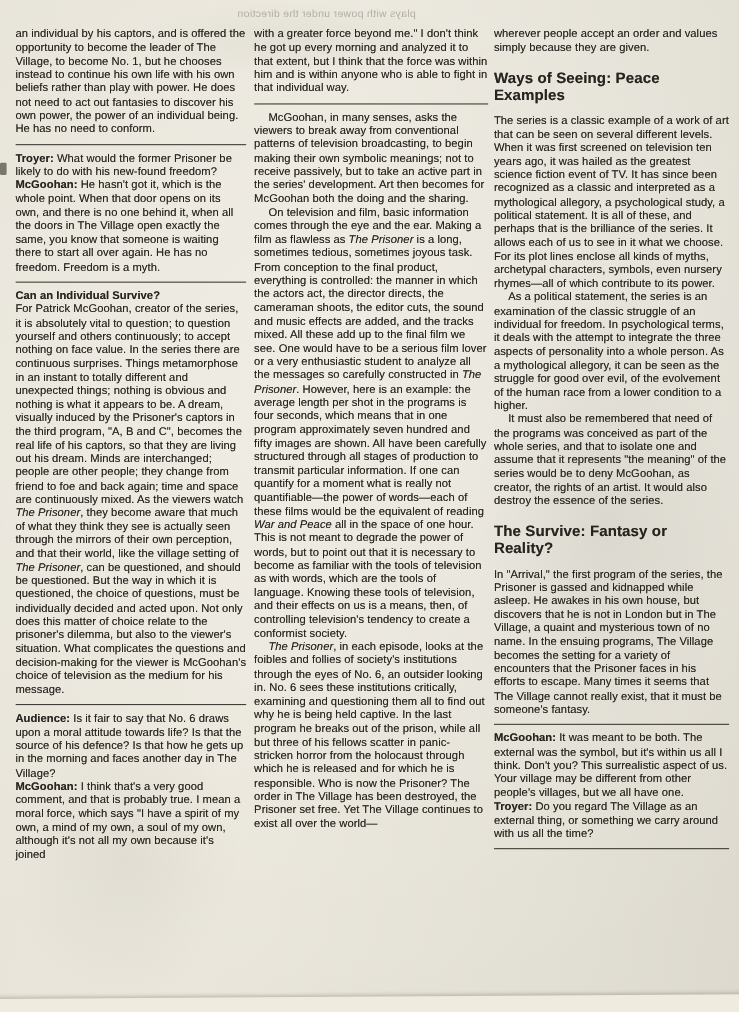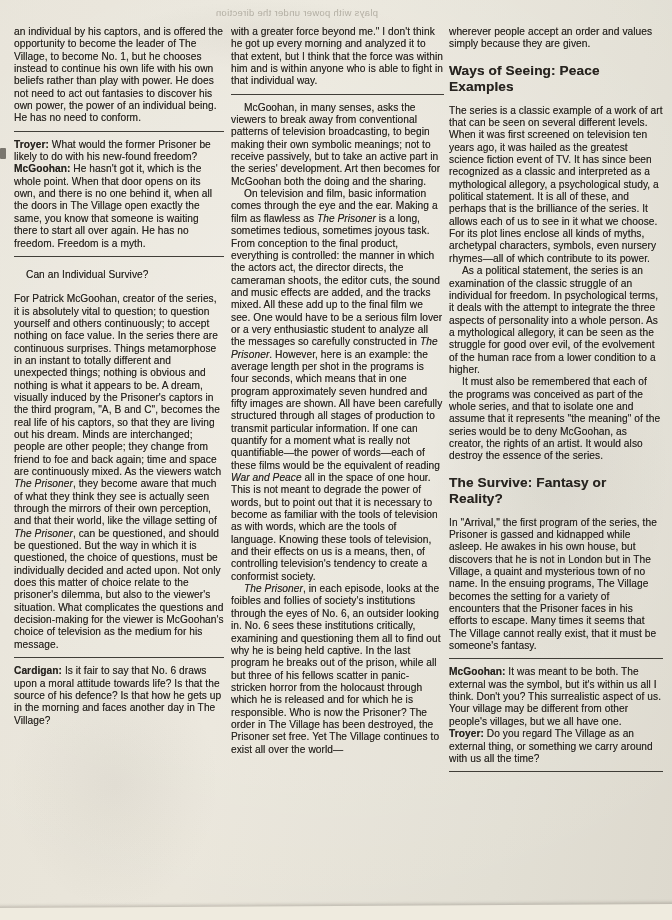--- a/index.html
+++ b/index.html
@@ -55,22 +55,22 @@
   .rule {
     border:none; border-top:1.7px solid #2e2b26;
     margin:6px 0 7px 0; width:100%;
     opacity:0.9;
   }
   .big-heading {
     font-size:13.7px; line-height:16px; font-weight:bold;
     margin:12px 0 10px 0; letter-spacing:0.1px;
   }
   .small-heading {
-    font-size:10.2px; line-height:12.35px; font-weight:normal;
-    margin:12px;
+    font-size:10.2px; line-height:12.35px; font-weight:bold;
+    margin:0;
   }
   b { font-weight:bold; }
   i { font-style:italic; }
 </style>
 </head>
 <body>
 
 <div class="page">
   <span class="bleed-line">plays with power under the direction</span>
   <div class="smudge s1"></div>
@@ -80,35 +80,36 @@
 
   <div class="column col-1">
       <p class="para">an individual by his captors, and is offered the opportunity to become the leader of The Village, to become No. 1, but he chooses instead to continue his own life with his own beliefs rather than play with power. He does not need to act out fantasies to discover his own power, the power of an individual being. He has no need to conform.</p>
       <hr class="rule">
       <p class="para"><b>Troyer:</b> What would the former Prisoner be likely to do with his new-found freedom?</p>
       <p class="para"><b>McGoohan:</b> He hasn't got it, which is the whole point. When that door opens on its own, and there is no one behind it, when all the doors in The Village open exactly the same, you know that someone is waiting there to start all over again. He has no freedom. Freedom is a myth.</p>
       <hr class="rule">
       <h3 class="small-heading">Can an Individual Survive?</h3>
       <p class="para">For Patrick McGoohan, creator of the series, it is absolutely vital to question; to question yourself and others continuously; to accept nothing on face value. In the series there are continuous surprises. Things metamorphose in an instant to totally different and unexpected things; nothing is obvious and nothing is what it appears to be. A dream, visually induced by the Prisoner's captors in the third program, "A, B and C", becomes the real life of his captors, so that they are living out his dream. Minds are interchanged; people are other people; they change from friend to foe and back again; time and space are continuously mixed. As the viewers watch <i>The Prisoner</i>, they become aware that much of what they think they see is actually seen through the mirrors of their own perception, and that their world, like the village setting of <i>The Prisoner</i>, can be questioned, and should be questioned. But the way in which it is questioned, the choice of questions, must be individually decided and acted upon. Not only does this matter of choice relate to the prisoner's dilemma, but also to the viewer's situation. What complicates the questions and decision-making for the viewer is McGoohan's choice of television as the medium for his message.</p>
       <hr class="rule">
-      <p class="para"><b>Cardigan:</b> Is it fair to say that No. 6 draws upon a moral attitude towards life?  Is that the source of his defence?  Is that how he gets up in the morning and faces another day in The Village?</p>
+      <p class="para"><b>Audience:</b> Is it fair to say that No. 6 draws upon a moral attitude towards life?  Is that the source of his defence?  Is that how he gets up in the morning and faces another day in The Village?</p>
+      <p class="para"><b>McGoohan:</b> I think that's a very good comment, and that is probably true. I mean a moral force, which says "I have a spirit of my own, a mind of my own, a soul of my own, although it's not all my own because it's joined</p>
     </div>
   <div class="column col-2">
       <p class="para">with a greater force beyond me." I don't think he got up every morning and analyzed it to that extent, but I think that the force was within him and is within anyone who is able to fight in that individual way.</p>
       <hr class="rule">
       <p class="para indent">McGoohan, in many senses, asks the viewers to break away from conventional patterns of television broadcasting, to begin making their own symbolic meanings; not to receive passively, but to take an active part in the series' development. Art then becomes for McGoohan both the doing and the sharing.</p>
       <p class="para indent">On television and film, basic information comes through the eye and the ear. Making a film as flawless as <i>The Prisoner</i> is a long, sometimes tedious, sometimes joyous task. From conception to the final product, everything is controlled: the manner in which the actors act, the director directs, the cameraman shoots, the editor cuts, the sound and music effects are added, and the tracks mixed. All these add up to the final film we see. One would have to be a serious film lover or a very enthusiastic student to analyze all the messages so carefully constructed in <i>The Prisoner</i>. However, here is an example: the average length per shot in the programs is four seconds, which means that in one program approximately seven hundred and fifty images are shown. All have been carefully structured through all stages of production to transmit particular information. If one can quantify for a moment what is really not quantifiable—the power of words—each of these films would be the equivalent of reading <i>War and Peace</i> all in the space of one hour. This is not meant to degrade the power of words, but to point out that it is necessary to become as familiar with the tools of television as with words, which are the tools of language. Knowing these tools of television, and their effects on us is a means, then, of controlling television's tendency to create a conformist society.</p>
       <p class="para indent"><i>The Prisoner</i>, in each episode, looks at the foibles and follies of society's institutions through the eyes of No. 6, an outsider looking in. No. 6 sees these institutions critically, examining and questioning them all to find out why he is being held captive. In the last program he breaks out of the prison, while all but three of his fellows scatter in panic-stricken horror from the holocaust through which he is released and for which he is responsible. Who is now the Prisoner?  The order in The Village has been destroyed, the Prisoner set free. Yet The Village continues to exist all over the world—</p>
     </div>
   <div class="column col-3">
       <p class="para">wherever people accept an order and values simply because they are given.</p>
       <h2 class="big-heading">Ways of Seeing: Peace Examples</h2>
       <p class="para">The series is a classic example of a work of art that can be seen on several different levels. When it was first screened on television ten years ago, it was hailed as the greatest science fiction event of TV. It has since been recognized as a classic and interpreted as a mythological allegory, a psychological study, a political statement. It is all of these, and perhaps that is the brilliance of the series. It allows each of us to see in it what we choose. For its plot lines enclose all kinds of myths, archetypal characters, symbols, even nursery rhymes—all of which contribute to its power.</p>
       <p class="para indent">As a political statement, the series is an examination of the classic struggle of an individual for freedom. In psychological terms, it deals with the attempt to integrate the three aspects of personality into a whole person. As a mythological allegory, it can be seen as the struggle for good over evil, of the evolvement of the human race from a lower condition to a higher.</p>
-      <p class="para indent">It must also be remembered that each of the programs was conceived as part of the whole series, and that to isolate one and assume that it represents "the meaning" of the series would be to deny McGoohan, as creator, the rights of an artist. It would also destroy the essence of the series.</p>
+      <p class="para indent">It must also be remembered that need of the programs was conceived as part of the whole series, and that to isolate one and assume that it represents "the meaning" of the series would be to deny McGoohan, as creator, the rights of an artist. It would also destroy the essence of the series.</p>
       <h2 class="big-heading">The Survive: Fantasy or Reality?</h2>
       <p class="para">In "Arrival," the first program of the series, the Prisoner is gassed and kidnapped while asleep. He awakes in his own house, but discovers that he is not in London but in The Village, a quaint and mysterious town of no name. In the ensuing programs, The Village becomes the setting for a variety of encounters that the Prisoner faces in his efforts to escape. Many times it seems that The Village cannot really exist, that it must be someone's fantasy.</p>
       <hr class="rule">
       <p class="para"><b>McGoohan:</b> It was meant to be both. The external was the symbol, but it's within us all I think. Don't you?  This surrealistic aspect of us. Your village may be different from other people's villages, but we all have one.</p>
       <p class="para"><b>Troyer:</b> Do you regard The Village as an external thing, or something we carry around with us all the time?</p>
       <hr class="rule">
     </div>
 
   <div class="paper-edge"></div>
 </div>

